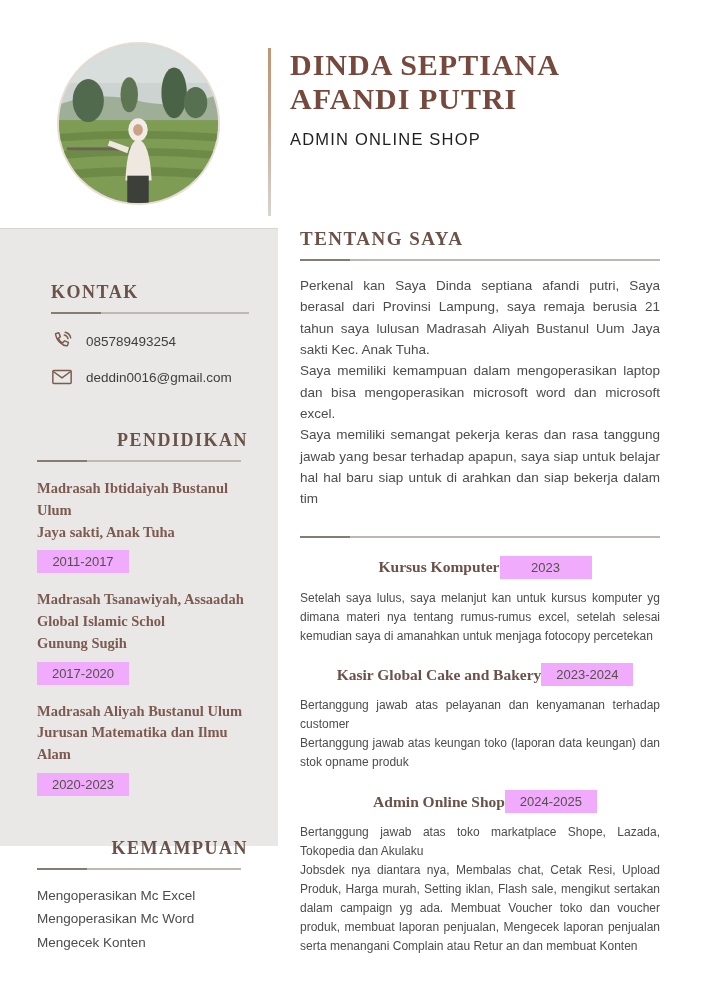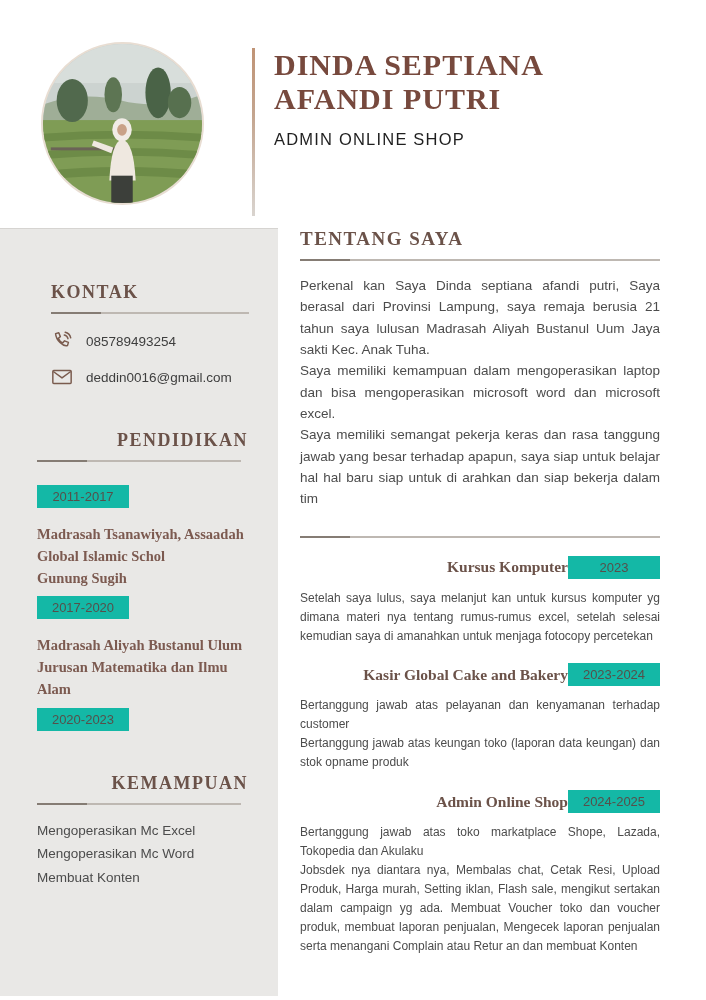--- a/index.html
+++ b/index.html
@@ -7,21 +7,21 @@
   body { font-family: "Liberation Sans", sans-serif; }
   .page {
     position: relative;
     width: 706px;
     height: 1000px;
     background: #ffffff;
     overflow: hidden;
   }
 
   
-  .header { position: relative; height: 228px; }
+  .header { position: relative; height: 228px; margin-left: 16px; }
   .photo-wrap {
     position: absolute;
     left: 41px; top: 42px;
     width: 163px; height: 163px;
     border-radius: 50%;
     overflow: hidden;
     border: 2px solid #e8ddd2;
     background: #cfd6d2;
   }
   .photo-wrap svg { display: block; width: 100%; height: 100%; }
@@ -46,21 +46,21 @@
     font-size: 16.5px;
     letter-spacing: 1.2px;
     color: #1f1f1f;
   }
 
   
   .content { display: flex; align-items: stretch; height: 772px; }
   .sidebar {
     width: 278px;
     background: #e9e8e6;
-    height: 768px;
+    height: 618px;
     padding: 54px 30px 0 37px;
     flex-shrink: 0;
     box-shadow: 0 1px 0 #d6d4d1 inset;
   }
   .main {
     flex: 1;
     padding: 0 46px 12px 22px;
   }
 
   
@@ -111,21 +111,21 @@
     line-height: 1.5;
     color: #7c5a50;
     white-space: pre-line;
   }
   .badge {
     display: inline-block;
     margin-top: 7px;
     width: 92px;
     padding: 4px 0;
     text-align: center;
-    background: #14b8a6;
+    background: #f0abfc;
     color: #55504b;
     font-size: 13px;
   }
 
   .kemampuan-block { margin-top: 42px; }
   .skill-list { margin-top: 14px; }
   .skill-item {
     font-size: 13.5px;
     color: #4c4c4c;
     line-height: 1.75;
@@ -142,21 +142,21 @@
     color: #4c4c4c;
     text-align: justify;
     white-space: pre-line;
   }
 
   .pengalaman-block { margin-top: 26px; }
   .job { margin-top: 18px; }
   .job-head {
     display: flex;
     align-items: center;
-    justify-content: flex-end;
+    justify-content: center;
     margin-left: 10px;
   }
   .job-title {
     font-family: "Liberation Serif", "DejaVu Serif", serif;
     font-weight: 700;
     font-size: 15.5px;
     color: #6b5249;
   }
   .job-head .badge { margin-top: 0; }
   .job-desc {
@@ -231,20 +231,22 @@
           </svg>
           <span>deddin0016@gmail.com</span>
         </div>
       </div>
 
       <div class="pendidikan-block">
         <div class="sec-title">PENDIDIKAN</div>
         <div class="rule"></div>
 
         <div class="edu-item">
+          <div class="edu-school">Madrasah Ibtidaiyah Bustanul Ulum
+Jaya sakti, Anak Tuha</div>
           <span class="badge">2011-2017</span>
         </div>
         <div class="edu-item">
           <div class="edu-school">Madrasah Tsanawiyah, Assaadah
 Global Islamic Schol
 Gunung Sugih</div>
           <span class="badge">2017-2020</span>
         </div>
         <div class="edu-item">
           <div class="edu-school">Madrasah Aliyah Bustanul Ulum
@@ -252,21 +254,21 @@
           <span class="badge">2020-2023</span>
         </div>
       </div>
 
       <div class="kemampuan-block">
         <div class="sec-title">KEMAMPUAN</div>
         <div class="rule"></div>
         <div class="skill-list">
           <div class="skill-item">Mengoperasikan Mc Excel</div>
           <div class="skill-item">Mengoperasikan Mc Word</div>
-          <div class="skill-item">Membuat Konten</div>
+          <div class="skill-item">Mengecek Konten</div>
         </div>
       </div>
 
     </aside>
 
     <main class="main">
 
       <div class="tentang-block">
         <div class="sec-title">TENTANG SAYA</div>
         <div class="rule"></div>

